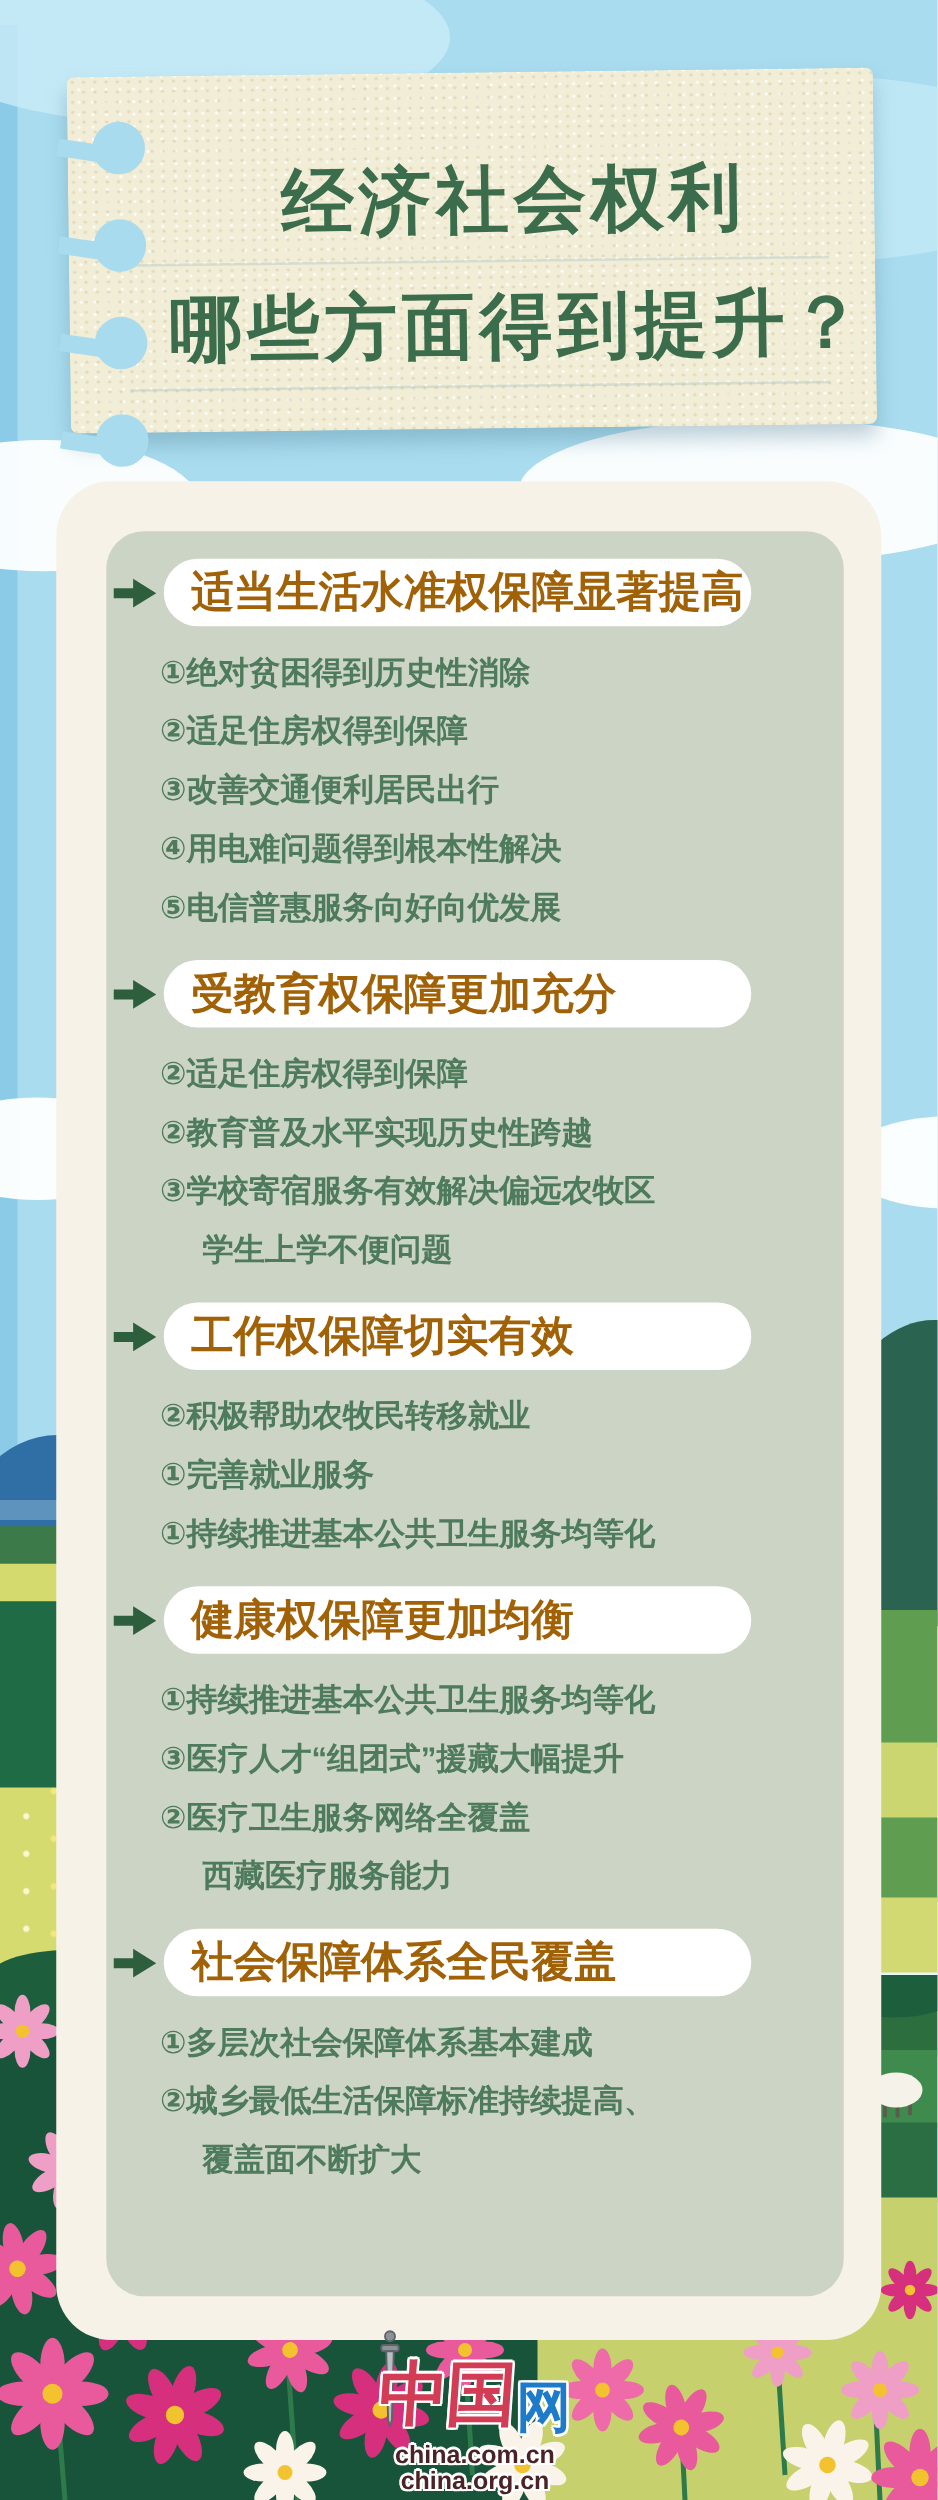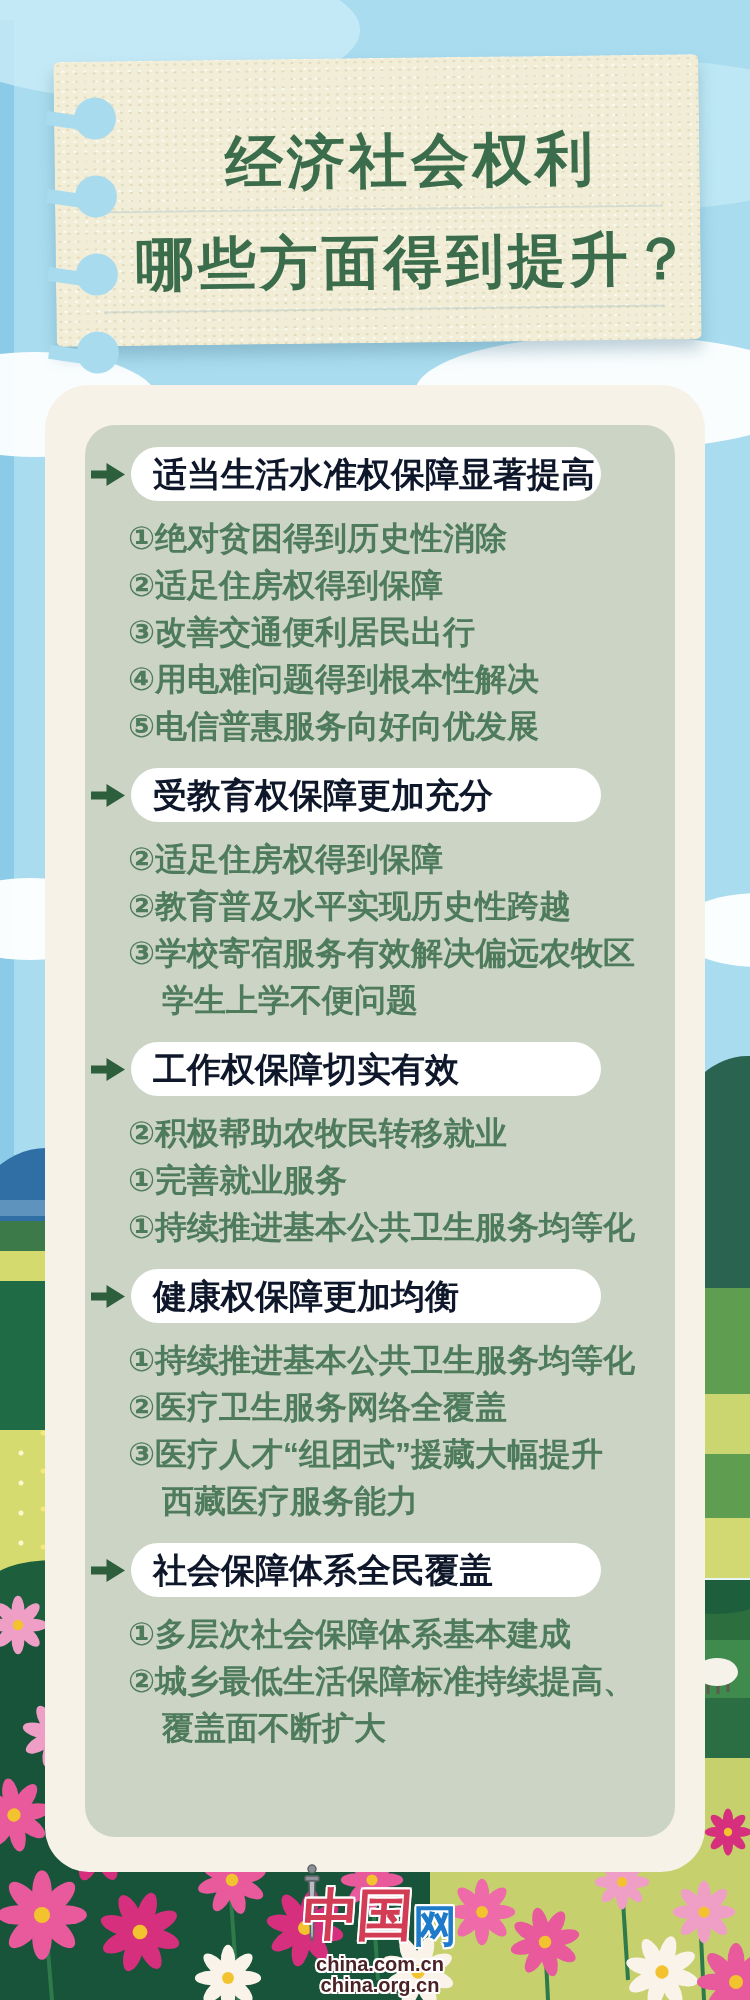--- a/index.html
+++ b/index.html
@@ -53,22 +53,22 @@
                background:#f6f2e7;border-radius:44px;}
   .panel-inner{position:absolute;left:40px;top:40px;width:590px;height:1412px;
                background:#ccd4c5;border-radius:30px;box-sizing:border-box;
                padding:22px 15px 0 43px;}
   .sec{margin-bottom:18px;}
   .pill-row{position:relative;height:54px;margin-bottom:14px;}
   .arrow{position:absolute;left:-38px;top:14px;width:36px;height:27px;}
   .pill{position:absolute;left:3px;top:0;width:470px;height:54px;background:#ffffff;
         border-radius:27px;}
   .pill span{display:block;padding-left:22px;line-height:54px;font-size:34px;font-weight:700;
-             color:#0f172a;white-space:nowrap;}
-  .line{font-size:32px;line-height:47px;color:#4e7b5b;font-weight:600;white-space:nowrap;}
+             color:#a16207;white-space:nowrap;}
+  .line{font-size:25px;line-height:47px;color:#4e7b5b;font-weight:600;white-space:nowrap;}
   .cont{padding-left:34px;}
   
   .logo{position:absolute;z-index:5;left:285px;top:1878px;width:190px;text-align:center;}
   .ol{text-shadow:2px 0 0 #fff,-2px 0 0 #fff,0 2px 0 #fff,0 -2px 0 #fff,
       1.6px 1.6px 0 #fff,-1.6px 1.6px 0 #fff,1.6px -1.6px 0 #fff,-1.6px -1.6px 0 #fff;}
   .logo-top{position:relative;height:76px;}
   .logo-zh{font-size:56px;font-weight:900;color:#d23c55;letter-spacing:-2px;
            display:inline-block;transform:skewX(-4deg);}
   .logo-net{font-size:44px;font-weight:900;color:#1d7bc9;display:inline-block;
             vertical-align:-7px;margin-left:2px;}
@@ -294,22 +294,22 @@
         <div class="pill-row">
           <svg class="arrow" viewBox="0 0 36 27">
             <path d="M1 9.5 h15.5 V2 L35 13.5 16.5 25 v-7.5 H1 z" fill="#2d5f3d"></path>
             </svg>
           <div class="pill">
             <span>健康权保障更加均衡</span>
           </div>
         </div>
         <div class="items">
           <div class="line">①持续推进基本公共卫生服务均等化</div>
+          <div class="line">③医疗人才“组团式”援藏大幅提升</div>
           <div class="line">②医疗卫生服务网络全覆盖</div>
-          <div class="line">③医疗人才“组团式”援藏大幅提升</div>
           <div class="line cont">西藏医疗服务能力</div>
         </div>
       </section>
 
       <section class="sec">
         <div class="pill-row">
           <svg class="arrow" viewBox="0 0 36 27">
             <path d="M1 9.5 h15.5 V2 L35 13.5 16.5 25 v-7.5 H1 z" fill="#2d5f3d"></path>
             </svg>
           <div class="pill">

